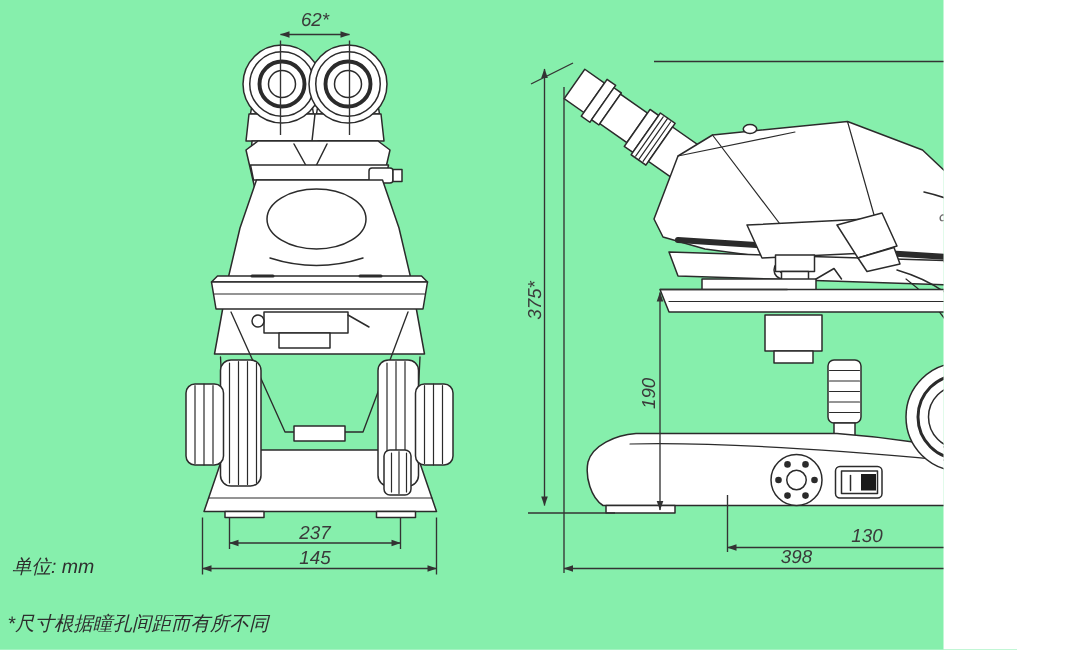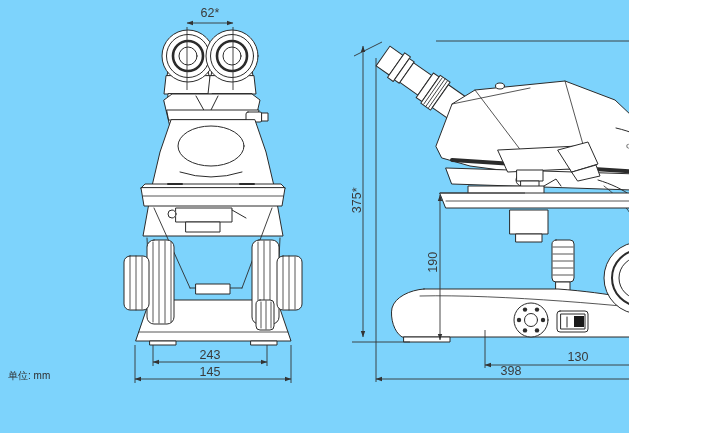--- a/index.html
+++ b/index.html
@@ -1,27 +1,27 @@
 <!DOCTYPE html>
 <html><head>
 <meta charset="utf-8">
 <style>
   * { margin:0; padding:0; box-sizing:border-box; }
   body { background:#fff; font-family:"Liberation Sans", sans-serif; }
   #stage {
-    position:relative; width:629px; height:433px; background:#7dd3fc; overflow:hidden;
+    position:relative; width:629px; height:433px; background:#86efac; overflow:hidden;font-style:italic;
   }
   #stage svg { position:absolute; left:0; top:0; }
   .dim {
     position:absolute; font-size:12.5px; color:#3a3a3a; text-align:center;
     font-family:"Liberation Sans", sans-serif; line-height:1; white-space:nowrap;
   }
   .vdim { transform:rotate(-90deg); transform-origin:center center; }
   .note {
-    position:absolute; font-size:10px; color:#2e2e2e;
+    position:absolute; font-size:13px; color:#2e2e2e;
     font-family:"Liberation Sans", sans-serif; white-space:nowrap;
   }
   .logo {
     position:absolute; left:616px; top:141px; width:58px; text-align:center;
     transform:rotate(-9deg); color:#5a5a5a; line-height:1;
   }
   .logo .brand { font-size:6.5px; font-weight:bold; letter-spacing:0.6px; color:#6a6a6a; }
   .logo .model { font-size:12px; font-weight:bold; letter-spacing:1px; color:#555; margin-top:1px; }
 </style>
 </head>
@@ -194,35 +194,36 @@
     <path d="M485,330 V368 M672,345 V368"></path>
     <line x1="485" y1="365" x2="672" y2="365" marker-start="url(#ar)" marker-end="url(#ar)"></line>
 
     <path d="M376,58 V382 M686,345 V382"></path>
     <line x1="376" y1="379" x2="686" y2="379" marker-start="url(#ar)" marker-end="url(#ar)"></line>
   </g>
 </svg>
 
 <div class="dim" style="left:190px; top:7px; width:40px;">62*</div>
 
-<div class="dim" style="left:190px; top:349px; width:40px;">243</div>
+<div class="dim" style="left:190px; top:349px; width:40px;">237</div>
 
 <div class="dim" style="left:190px; top:366px; width:40px;">145</div>
 
 <div class="dim vdim" style="left:337px; top:194px; width:40px;">375*</div>
 
 <div class="dim vdim" style="left:413px; top:256px; width:40px;">190</div>
 
 <div class="dim vdim" style="left:674px; top:184px; width:40px;">396</div>
 
 <div class="dim" style="left:558px; top:351px; width:40px;">130</div>
 
-<div class="dim" style="left:491px; top:365px; width:40px;">398</div>
+<div class="dim" style="left:511px; top:365px; width:40px;">398</div>
 
 <div class="note" style="left:8px; top:369px;">单位: mm</div>
 
+<div class="note" style="left:5px; top:407px;">*尺寸根据瞳孔间距而有所不同</div>
 
 <div class="logo">
   <div class="brand">OLYMPUS</div>
   <div class="model">CX23</div>
 </div>
 
 </div>
 
 </body></html>

